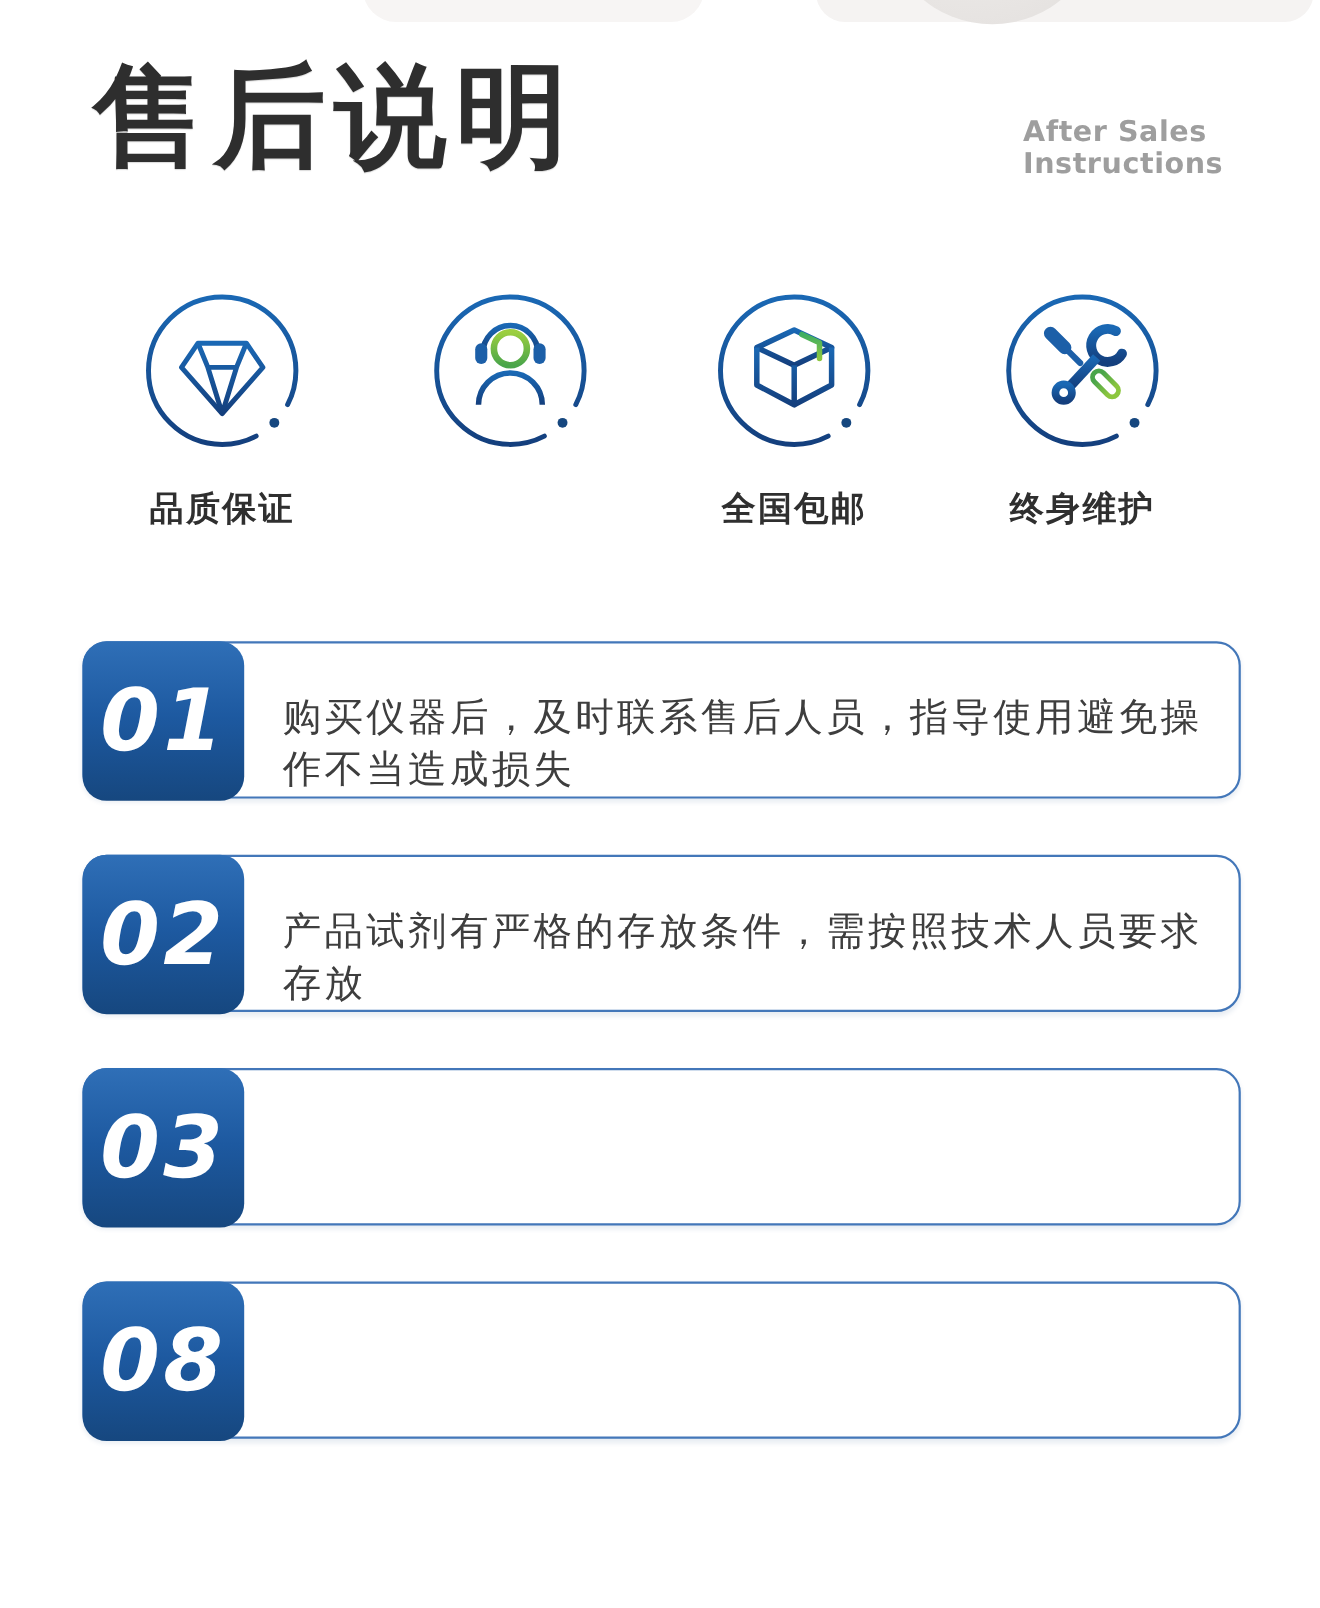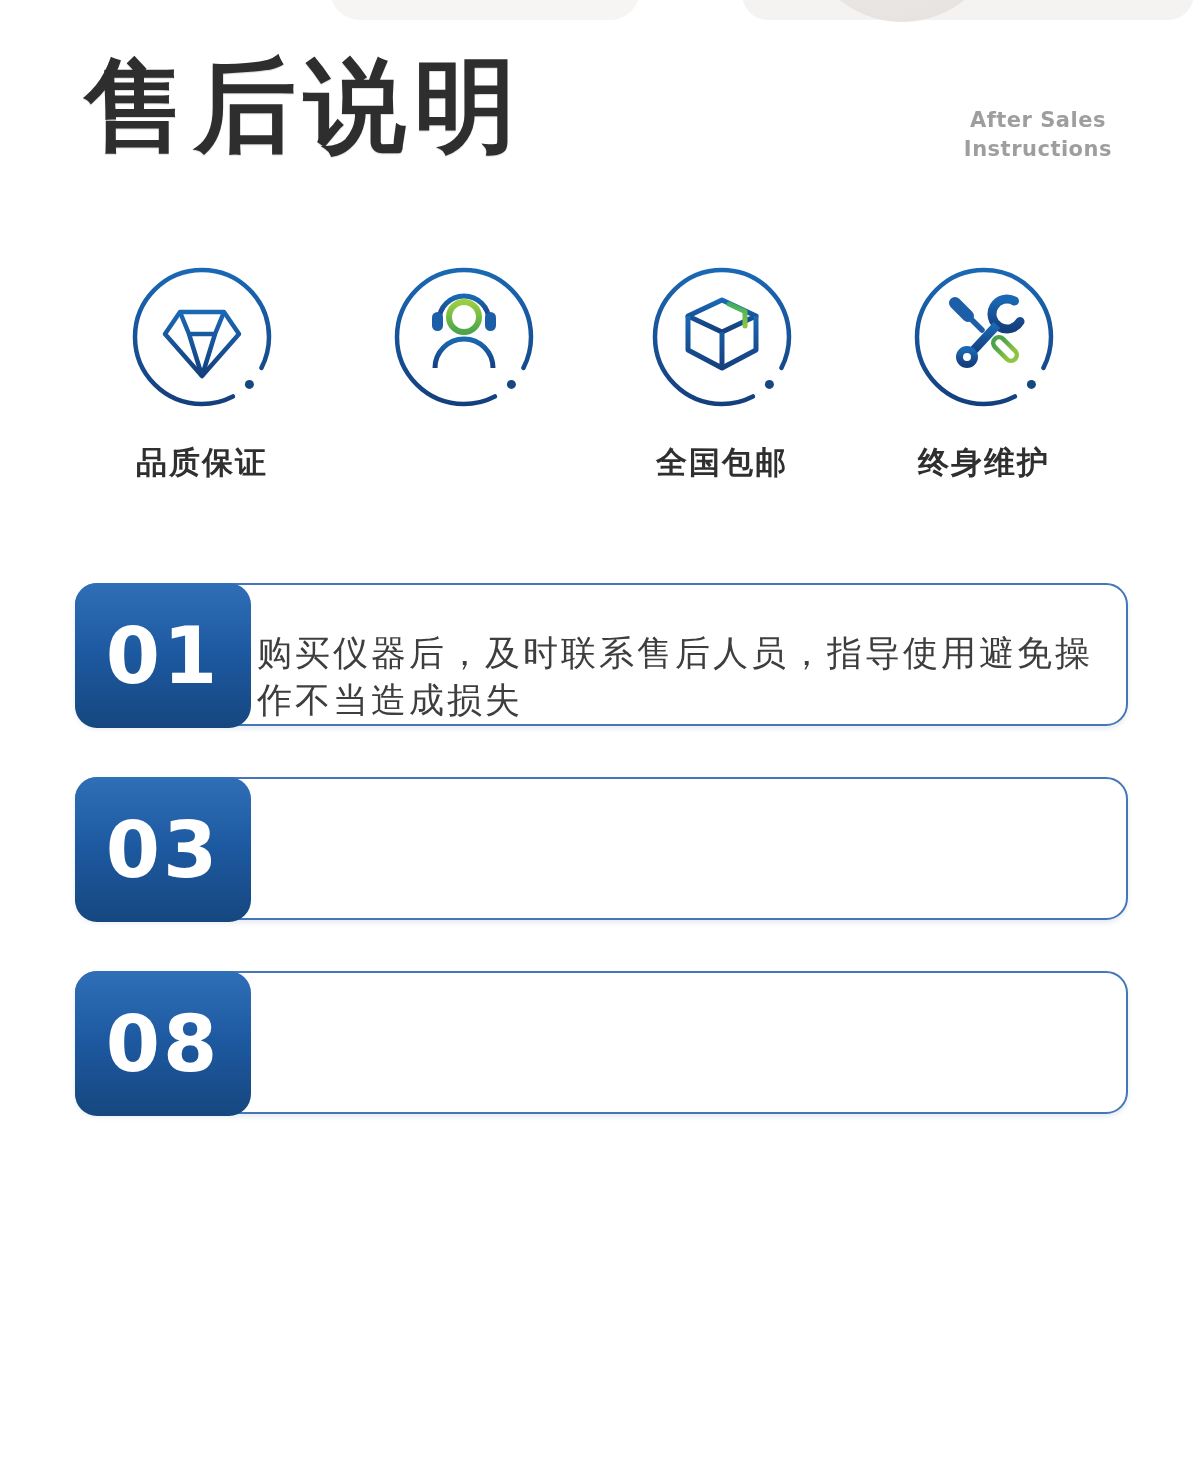--- a/index.html
+++ b/index.html
@@ -15,44 +15,44 @@
   .decor-sphere{position:absolute;left:806px;top:-162px;width:192px;height:184px;border-radius:50%;
     background:radial-gradient(circle at 40% 30%, #f2f0ee 0%, #e7e4e2 70%, #e2dfdd 100%);}
   
   .title{
     position:absolute;left:84px;top:56px;margin:0;
     font-family:Liberation Mono, monospace;
     font-size:102px;line-height:1.15;font-weight:900;letter-spacing:8px;color:#2e2e2e;
     text-shadow:0 1px 1px rgba(0,0,0,0.15);
   }
   .subtitle{
-    position:absolute;right:88px;top:106px;text-align:center;
-    color:#9e9e9e;font-size:21px;font-weight:700;line-height:29px;letter-spacing:0.5px;
+    position:absolute;right:88px;top:106px;text-align:left;
+    color:#9e9e9e;font-size:26px;font-weight:700;line-height:29px;letter-spacing:0.5px;
   }
   
   .features{position:absolute;top:264px;left:0;width:1020px;height:260px;}
   .feature{position:absolute;top:0;width:244px;text-align:center;}
   .feature:nth-child(1){left:80px;}
   .feature:nth-child(2){left:342px;}
   .feature:nth-child(3){left:600px;}
   .feature:nth-child(4){left:862px;}
   .feature svg{display:block;margin:0 auto;}
   .feature-label{margin-top:32px;font-size:31px;font-weight:700;color:#2f2f2f;letter-spacing:2px;}
   
   .steps{position:absolute;top:583px;left:75px;width:1053px;}
   .step{
     position:relative;height:143px;margin-bottom:51px;background:#ffffff;
     border:2px solid #4377b9;border-radius:22px;box-sizing:border-box;
     box-shadow:0 3px 5px rgba(23,71,127,0.10);
   }
   .step-badge{
-    position:absolute;left:-2px;top:-2px;width:176px;height:145px;border-radius:22px;
+    position:absolute;left:-2px;top:-2px;width:147px;height:145px;border-radius:22px;
     background:linear-gradient(180deg,#2f6fb7 0%,#1d59a0 48%,#16477f 100%);
     color:#ffffff;display:flex;align-items:center;justify-content:center;
-    font-size:78px;font-weight:700;letter-spacing:3px;
+    font-size:78px;font-weight:700;letter-spacing:3px;font-style:italic;
   }
   .step-text{position:absolute;left:180px;right:20px;top:0;height:100%;display:flex;align-items:flex-end;}
   .step-text p{margin:0;font-size:35px;line-height:47px;letter-spacing:3px;color:#3e3e3e;word-break:break-all;}
 </style>
 </head>
 <body>
 
 <div class="page">
 
   <div class="decor-a"></div>
@@ -167,20 +167,26 @@
 
   <div class="steps">
 
     <div class="step">
       <div class="step-badge">01</div>
       <div class="step-text">
         <p>购买仪器后，及时联系售后人员，指导使用避免操作不当造成损失</p>
       </div>
     </div>
 
+    <div class="step">
+      <div class="step-badge">02</div>
+      <div class="step-text">
+        <p>产品试剂有严格的存放条件，需按照技术人员要求存放</p>
+      </div>
+    </div>
 
     <div class="step">
       <div class="step-badge">03</div>
     </div>
 
     <div class="step">
       <div class="step-badge">08</div>
     </div>
 
   </div>

